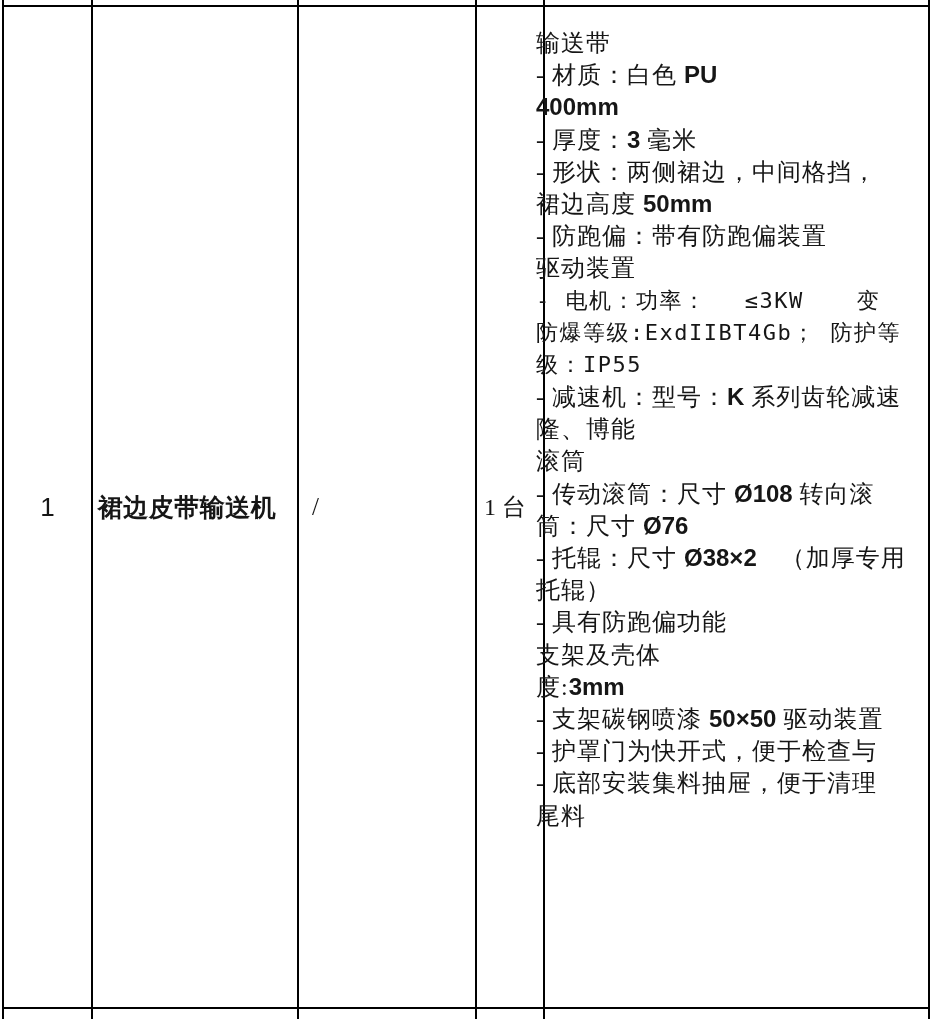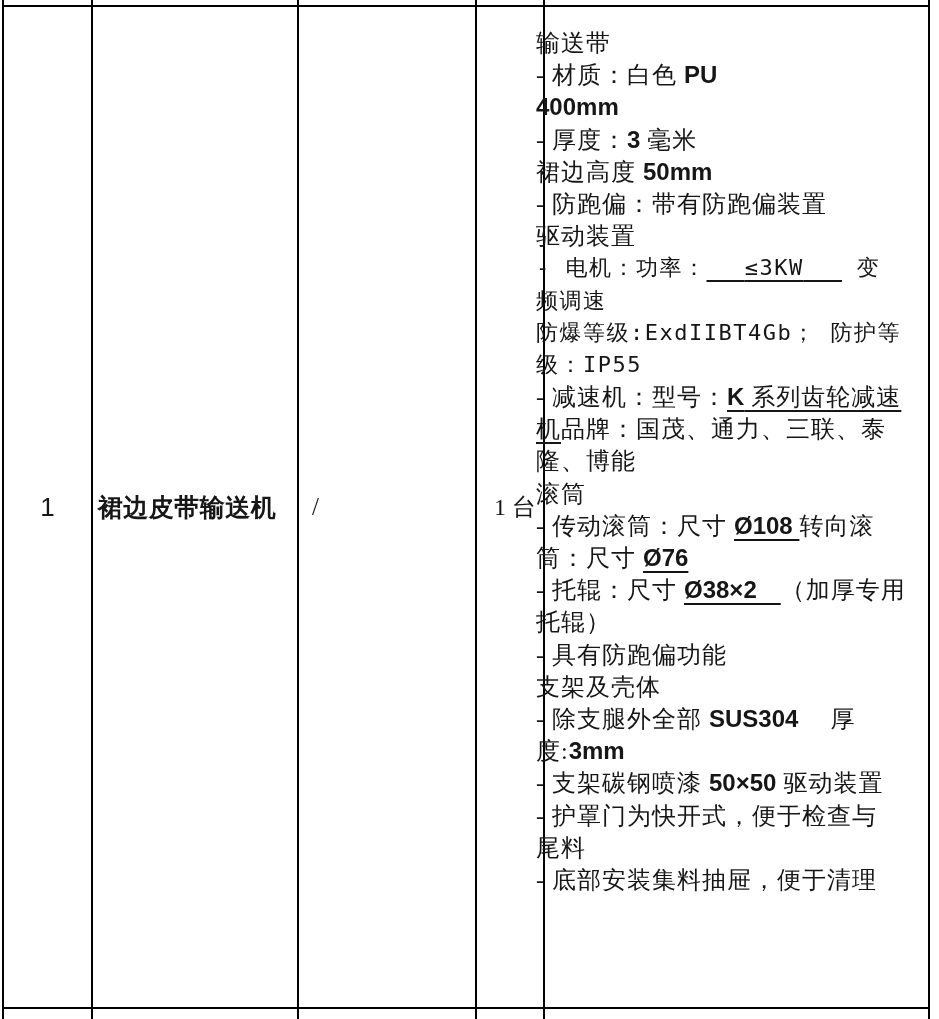--- a/index.html
+++ b/index.html
@@ -60,21 +60,21 @@
   }
   .cell-model {
     left: 299px;
     width: 176px;
     padding-left: 13px;
     font-size: 25px;
   }
   .cell-qty {
     left: 477px;
     width: 66px;
-    padding-left: 17px;
+    padding-left: 7px;
     font-size: 24px;
     white-space: pre;
   }
   .cell-spec {
     left: 522px;
     width: 390px;
     padding-left: 14px;
     padding-top: 20px;
   }
   .spec-line {
@@ -83,21 +83,20 @@
     font-size: 24px;
     letter-spacing: 1px;
     white-space: pre;
   }
   .spec-line.fs {
     font-size: 22px;
     letter-spacing: 1.5px;
     font-family: "DejaVu Sans Mono", "Liberation Mono", monospace;
   }
   .spec-line .u {
-    text-decoration: underline;
     text-decoration-thickness: 1.5px;
     text-underline-offset: 5px;
   }
   .spec-line .sans {
     font-family: "Liberation Sans", "DejaVu Sans", sans-serif;
     font-weight: 600;
     letter-spacing: 0;
   }
   .spec-line .b {
     font-weight: bold;
@@ -123,38 +122,36 @@
 
   <div class="cell cell-model cell-vcenter">/</div>
 
   <div class="cell cell-qty cell-vcenter">1 台</div>
 
   <div class="cell cell-spec">
       <div class="spec-line"><span>输送带</span></div>
       <div class="spec-line"><span>- 材质：白色 </span><span class="sans">PU</span></div>
       <div class="spec-line"><span class="sans">400mm</span></div>
       <div class="spec-line"><span>- 厚度：</span><span class="sans">3</span><span> 毫米</span></div>
+      <div class="spec-line"><span>- 形状：两侧裙边，中间格挡，</span></div>
       <div class="spec-line"><span>裙边高度 </span><span class="sans">50mm</span></div>
       <div class="spec-line"><span>- 防跑偏：带有防跑偏装置</span></div>
       <div class="spec-line"><span>驱动装置</span></div>
       <div class="spec-line fs"><span>- 电机：功率：</span><span class="u">　 </span><span class="u">≤3KW</span><span class="u">　 </span><span> 变</span></div>
-      <div class="spec-line fs"><span>频调速</span></div>
       <div class="spec-line fs"><span>防爆等级:ExdIIBT4Gb； 防护等</span></div>
       <div class="spec-line fs"><span>级：IP55</span></div>
       <div class="spec-line"><span>- 减速机：型号：</span><span class="u sans b">K</span><span class="u"> 系列齿轮减速</span></div>
-      <div class="spec-line"><span class="u">机</span><span>品牌：国茂、通力、三联、泰</span></div>
       <div class="spec-line"><span>隆、博能</span></div>
       <div class="spec-line"><span>滚筒</span></div>
       <div class="spec-line"><span>- 传动滚筒：尺寸 </span><span class="u sans b">Ø108 </span><span>转向滚</span></div>
       <div class="spec-line"><span>筒：尺寸 </span><span class="u sans b">Ø76</span></div>
       <div class="spec-line"><span>- 托辊：尺寸 </span><span class="u sans b">Ø38×2　</span><span>（加厚专用</span></div>
       <div class="spec-line"><span>托辊）</span></div>
       <div class="spec-line"><span>- 具有防跑偏功能</span></div>
       <div class="spec-line"><span>支架及壳体</span></div>
-      <div class="spec-line"><span>- 除支腿外全部 </span><span class="sans">SUS304</span><span>　 厚</span></div>
       <div class="spec-line"><span>度:</span><span class="sans">3mm</span></div>
       <div class="spec-line"><span>- 支架碳钢喷漆 </span><span class="sans">50×50</span><span> 驱动装置</span></div>
       <div class="spec-line"><span>- 护罩门为快开式，便于检查与</span></div>
+      <div class="spec-line"><span>- 底部安装集料抽屉，便于清理</span></div>
       <div class="spec-line"><span>尾料</span></div>
-      <div class="spec-line"><span>- 底部安装集料抽屉，便于清理</span></div>
     </div>
 
 </div>
 
 </body></html>

